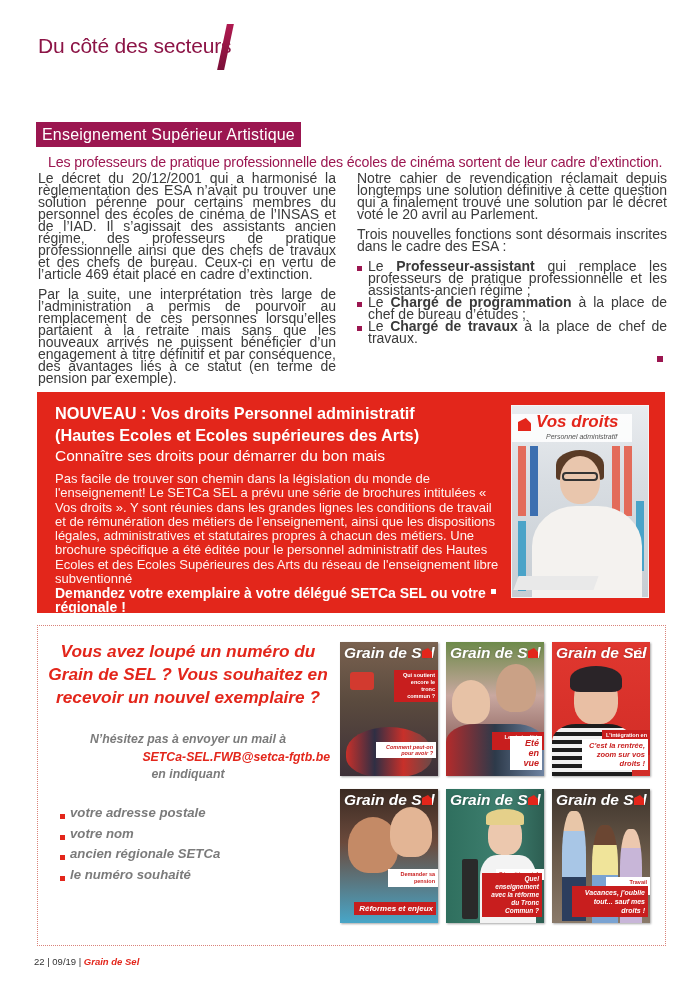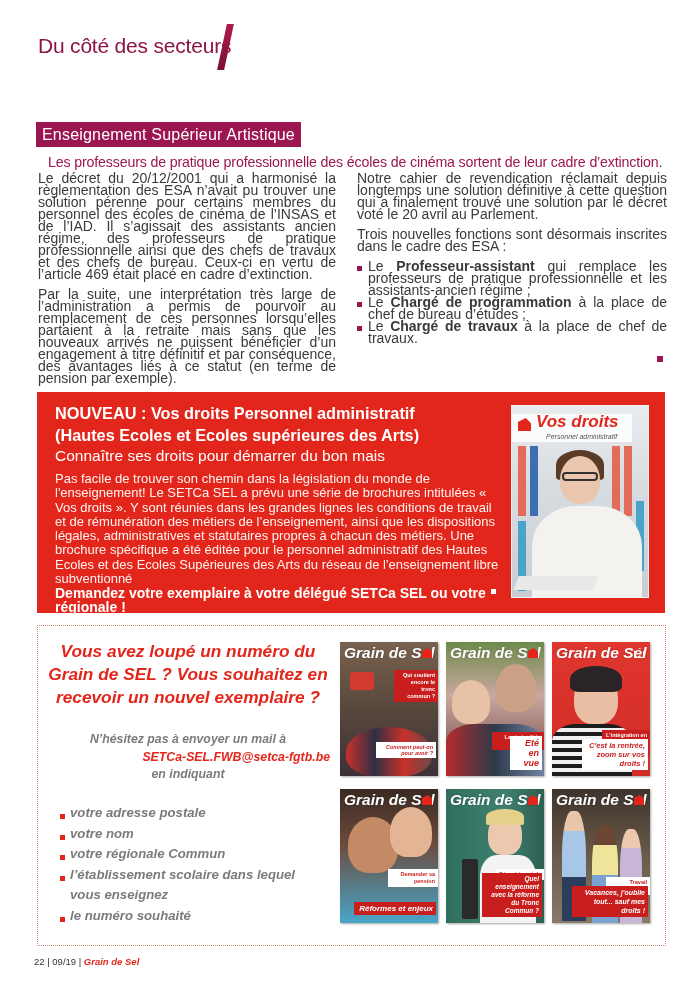--- a/index.html
+++ b/index.html
@@ -119,22 +119,21 @@
 <div class="dotted-box">
   <div class="q">Vous avez loupé un numéro du Grain de SEL ? Vous souhaitez en recevoir un nouvel exemplaire ?</div>
   <div class="ask">
     <div>N’hésitez pas à envoyer un mail à</div>
     <div class="mail">SETCa-SEL.FWB@setca-fgtb.be</div>
     <div>en indiquant</div>
   </div>
   <ul class="items">
     <li>votre adresse postale</li>
     <li>votre nom</li>
-    <li>votre régionale Commun</li>
-    <li>l’établissement scolaire dans lequel vous enseignez</li>
+    <li>ancien régionale SETCa</li>
     <li>le numéro souhaité</li>
   </ul>
 </div>
 
 <div class="covers">
 
   <div class="cover" style="left:0;top:0;background:linear-gradient(180deg,#7a6250 0%,#5a4a3e 45%,#3d3038 100%);">
     <div class="fig" style="left:6px;top:85px;width:86px;height:50px;background:linear-gradient(90deg,#c8302a,#2f2f44,#c8302a,#6a4a48);"></div>
     <div class="fig" style="left:10px;top:30px;width:24px;height:18px;background:#d23a2f;border-radius:3px;"></div>
     <div class="mast">Grain de Sel</div>

